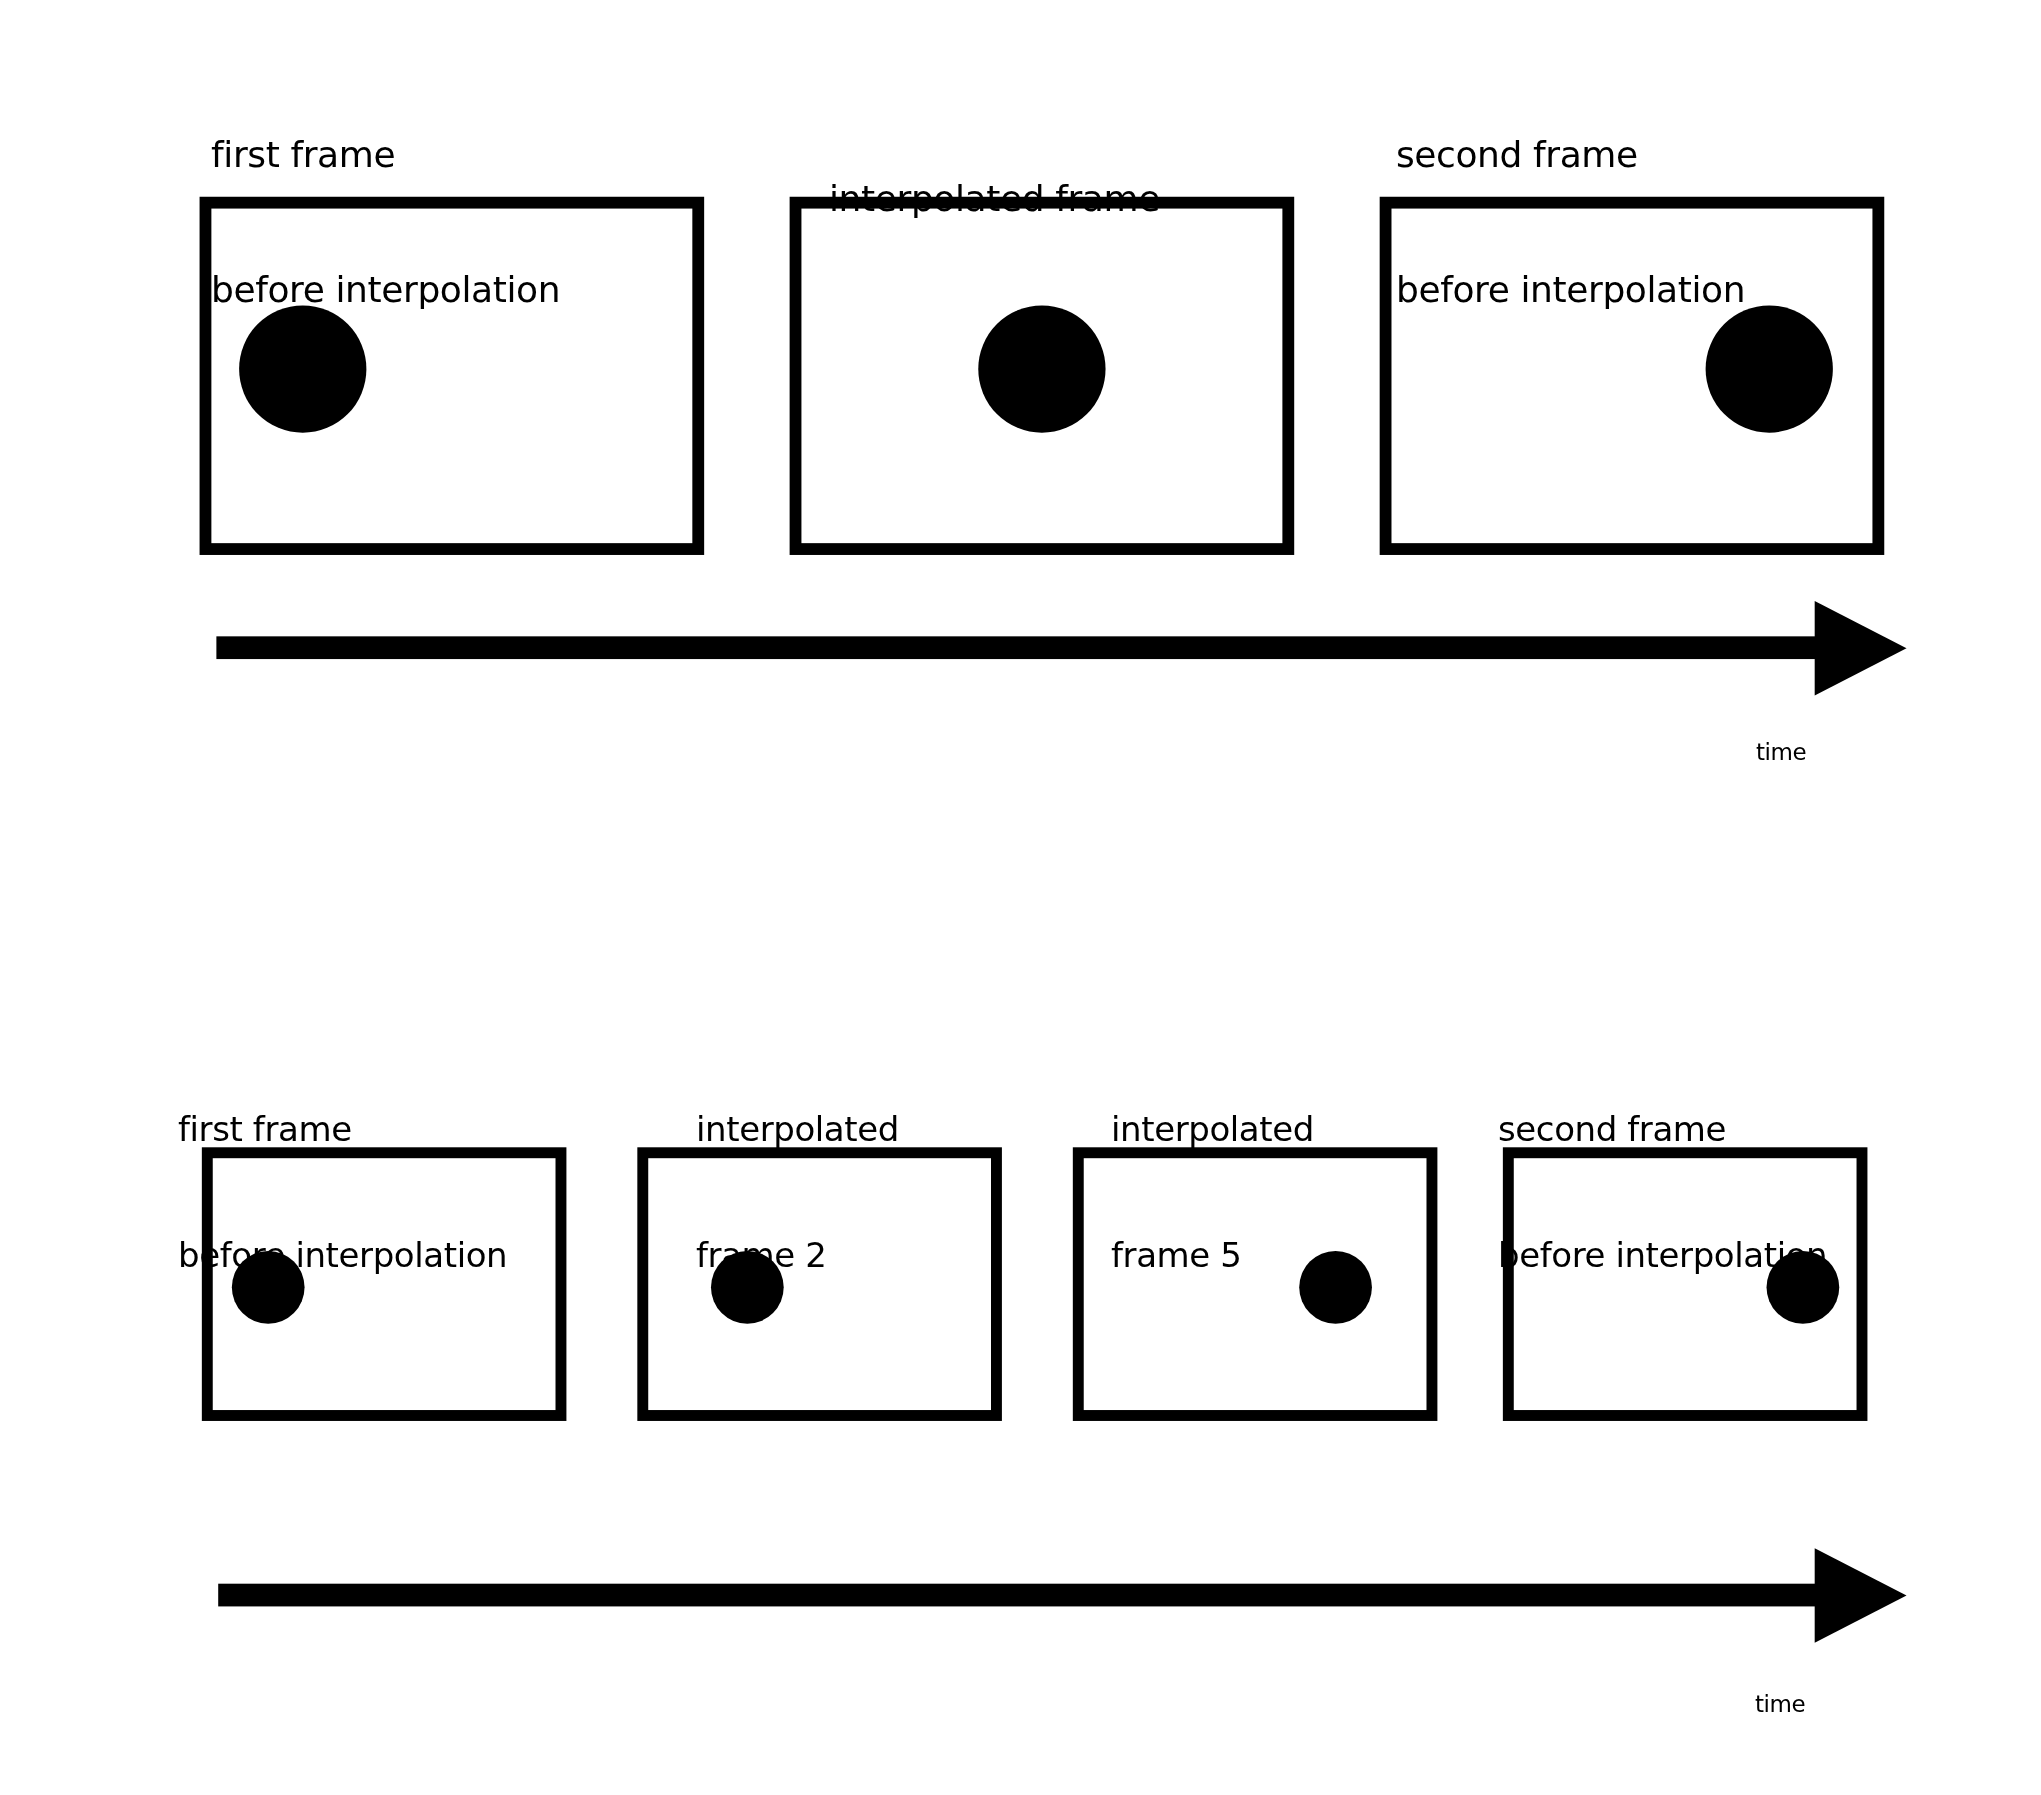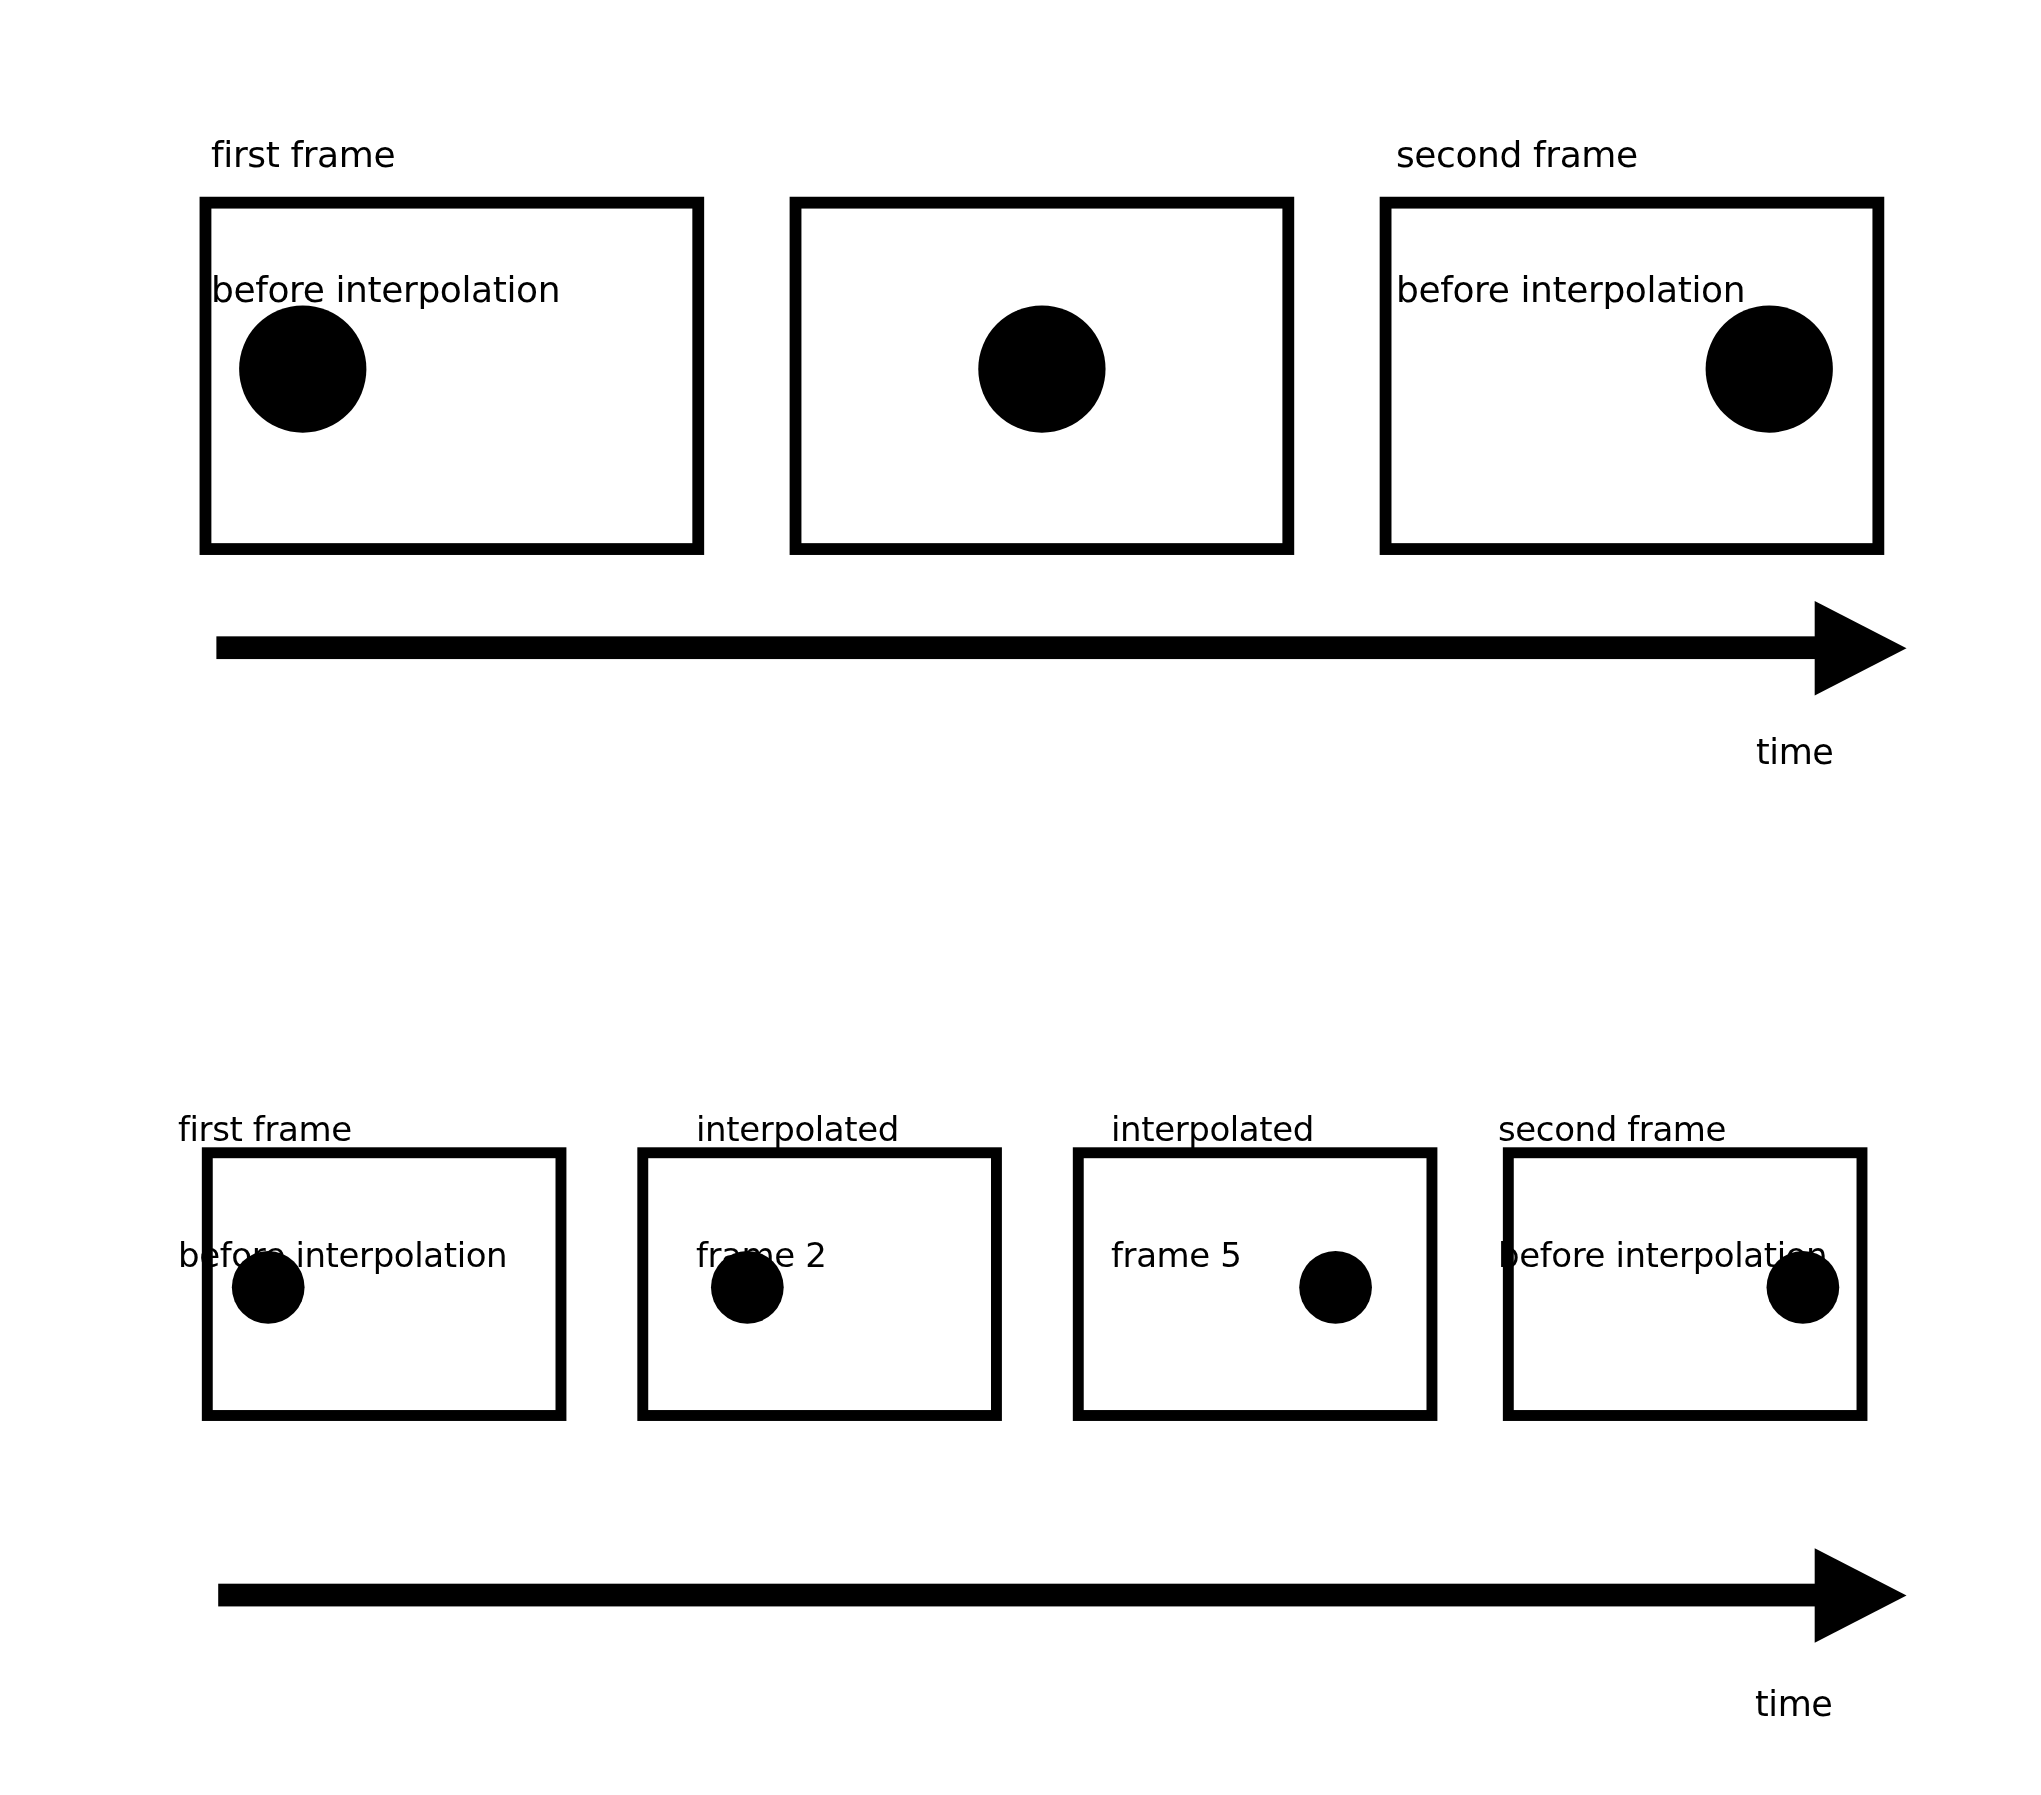--- a/index.html
+++ b/index.html
@@ -37,21 +37,21 @@
   }
   .label-row1 {
     font-size: 36px;
     line-height: 45px;
   }
   .label-row2 {
     font-size: 34px;
     line-height: 42px;
   }
   .label-time {
-    font-size: 35px;
+    font-size: 23px;
     line-height: 42px;
   }
 </style>
 </head>
 <body>
 
 <div class="stage">
 
   <svg class="svg-layer" viewBox="0 0 2246 1975" xmlns="http://www.w3.org/2000/svg">
 
@@ -91,20 +91,23 @@
       <rect x="240" y="1723" width="1768" height="25" fill="#000000"></rect>
       <polygon points="1996,1684 2097,1736 1996,1788" fill="#000000"></polygon>
     </g>
   </svg>
 
   <div class="label label-row1" style="left:211px; top:24.5px;">
     <div>first frame</div>
     <div>before interpolation</div>
   </div>
 
+  <div class="label label-row1" style="left:829px; top:69px;">
+    <div>interpolated frame</div>
+  </div>
 
   <div class="label label-row1" style="left:1396px; top:24.5px;">
     <div>second frame</div>
     <div>before interpolation</div>
   </div>
 
   <div class="label label-time" style="left:1756px; top:714px;">time</div>
 
   <div class="label label-row2" style="left:178px; top:1007px;">
     <div>first frame</div>

